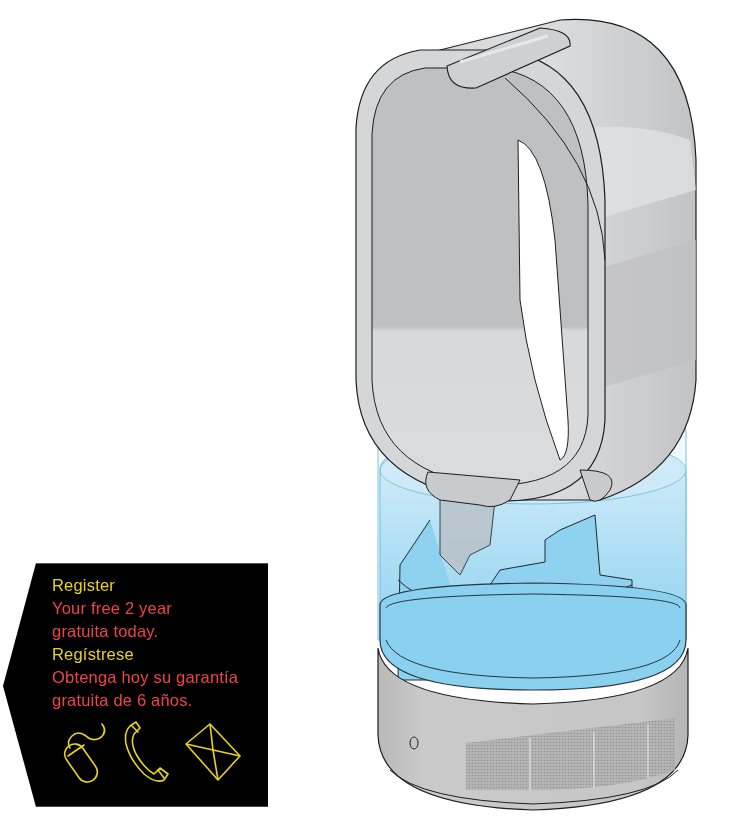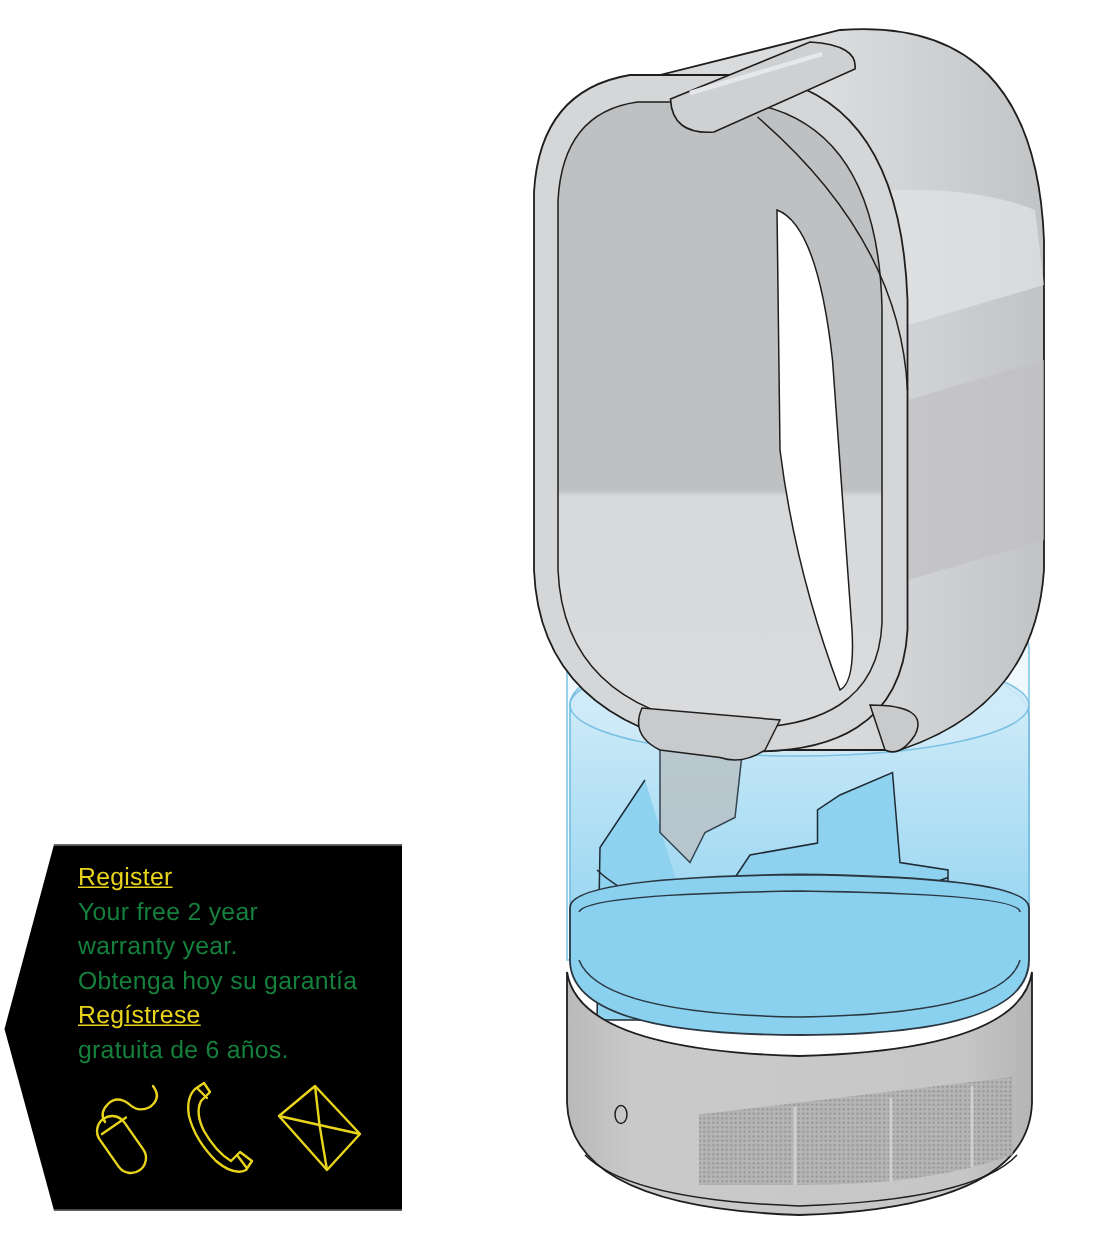--- a/index.html
+++ b/index.html
@@ -38,24 +38,23 @@
     }
     .panel-text .line {
       display: block;
       font-size: 16.5px;
       line-height: 23px;
       white-space: nowrap;
       letter-spacing: 0.2px;
     }
     .panel-text .heading {
       color: #e9d41c;
-      text-decoration: underline;
     }
     .panel-text .body {
-      color: #15803d;
+      color: #ef4444;
     }
     .contact-icons {
       position: absolute;
       left: 56px;
       top: 720px;
       width: 200px;
       height: 75px;
       pointer-events: auto;
     }
     .contact-icon {
@@ -139,23 +138,23 @@
 
 <svg class="register-panel" viewBox="0 0 744 831" xmlns="http://www.w3.org/2000/svg">
   <polygon points="36,563 268,563 268,807 36,807 3,686" fill="#000000"></polygon>
   <line x1="36" y1="563.5" x2="268" y2="563.5" stroke="#555" stroke-width="1"></line>
   <line x1="36" y1="806.5" x2="268" y2="806.5" stroke="#444" stroke-width="1"></line>
 </svg>
 
 <div class="panel-text">
   <span class="line heading">Register</span>
   <span class="line body">Your free 2 year</span>
-  <span class="line body">warranty year.</span>
+  <span class="line body">gratuita today.</span>
+  <span class="line heading">Regístrese</span>
   <span class="line body">Obtenga hoy su garantía</span>
-  <span class="line heading">Regístrese</span>
   <span class="line body">gratuita de 6 años.</span>
 </div>
 
 <div class="contact-icons">
 
   <svg class="contact-icon" style="left:6px;" width="50" height="72" viewBox="0 0 50 72" xmlns="http://www.w3.org/2000/svg">
     <g fill="none" stroke="#e9d41c" stroke-width="1.6" stroke-linecap="round" stroke-linejoin="round">
       <path d="M40,4 Q46,12 38,18 Q30,22 24,16 Q16,10 10,16 Q4,22 8,28"></path>
       <rect x="9" y="22" width="20" height="42" rx="10" ry="10" transform="rotate(-35 19 43)"></rect>
       <line x1="6" y1="36" x2="22" y2="25"></line>

